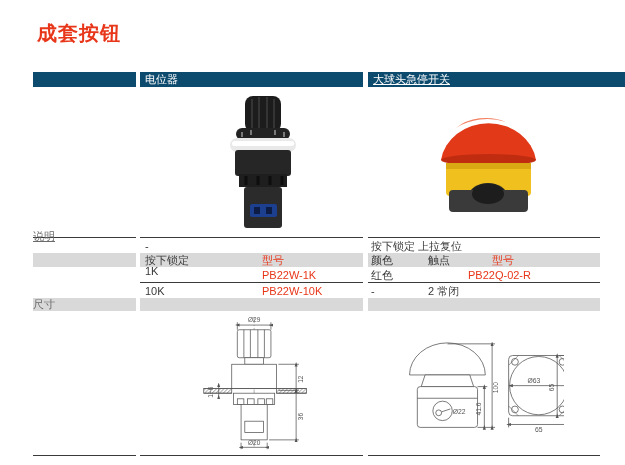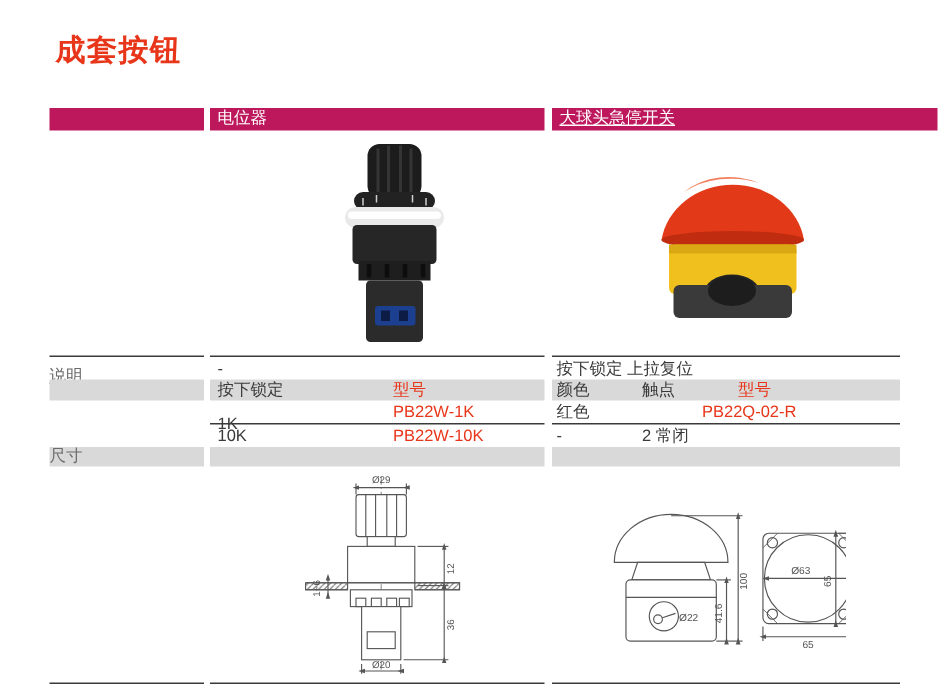--- a/index.html
+++ b/index.html
@@ -6,21 +6,21 @@
   body{
     width:625px;height:465px;position:relative;background:#ffffff;
     font-family:"Liberation Sans","DejaVu Sans",sans-serif;
     overflow:hidden;color:#3a3a3a;
   }
   .title{
     position:absolute;left:33px;top:16px;margin:4px;
     font-size:20px;font-weight:bold;color:#e8361a;letter-spacing:1px;
   }
   .bar{
-    position:absolute;top:72px;height:15px;background:#be185d;
+    position:absolute;top:72px;height:15px;background:#0c4a6e;
     color:#ffffff;font-size:11px;line-height:15px;padding-left:5px;
     box-sizing:border-box;white-space:nowrap;
   }
   .bar-blank{left:33px;width:103px;}
   .bar-c1{left:140px;width:223px;}
   .bar-c2{left:368px;width:273px;text-decoration:underline;}
   .hline{position:absolute;height:0;border-top:1px solid #3a3a3a;}
   .grey{position:absolute;background:#d9d9d9;}
   .t{
     position:absolute;font-size:11px;line-height:14px;height:14px;
@@ -78,34 +78,34 @@
   <rect x="20" y="59" width="85" height="6" fill="#d9a813"></rect>
   <ellipse cx="62" cy="92" rx="19" ry="13" fill="#242424"></ellipse>
   <rect x="23" y="86" width="79" height="22" rx="4" fill="#3a3a3a"></rect>
   <ellipse cx="62" cy="90" rx="16" ry="10" fill="#1d1d1d"></ellipse>
 </svg>
 
 <div class="hline" style="left:33px;top:237px;width:103px;"></div>
 <div class="hline" style="left:140px;top:237px;width:223px;"></div>
 <div class="hline" style="left:368px;top:237px;width:232px;"></div>
 
-<div class="t lbl" style="left:33px;top:244px;text-decoration:underline;">说明</div>
+<div class="t lbl" style="left:33px;top:229px;text-decoration:underline;">说明</div>
 <div class="t" style="left:145px;top:239px;">-</div>
 <div class="t" style="left:371px;top:239px;">按下锁定 上拉复位</div>
 
 <div class="grey" style="left:33px;top:253px;width:103px;height:14px;"></div>
 <div class="grey" style="left:140px;top:253px;width:223px;height:14px;"></div>
 <div class="grey" style="left:368px;top:253px;width:232px;height:14px;"></div>
 <div class="t" style="left:145px;top:253px;">按下锁定</div>
 <div class="t red" style="left:262px;top:253px;">型号</div>
 <div class="t" style="left:371px;top:253px;">颜色</div>
 <div class="t" style="left:428px;top:253px;">触点</div>
 <div class="t red" style="left:492px;top:253px;">型号</div>
 
-<div class="t" style="left:145px;top:276px;">1K</div>
+<div class="t" style="left:145px;top:264px;">1K</div>
 <div class="t red" style="left:262px;top:268px;">PB22W-1K</div>
 <div class="t" style="left:371px;top:268px;">红色</div>
 <div class="t" style="left:428px;top:284px;">2 常闭</div>
 <div class="t red" style="left:468px;top:268px;">PB22Q-02-R</div>
 
 <div class="hline" style="left:140px;top:282px;width:223px;"></div>
 <div class="hline" style="left:368px;top:282px;width:232px;"></div>
 
 <div class="t" style="left:145px;top:284px;">10K</div>
 <div class="t red" style="left:262px;top:284px;">PB22W-10K</div>

